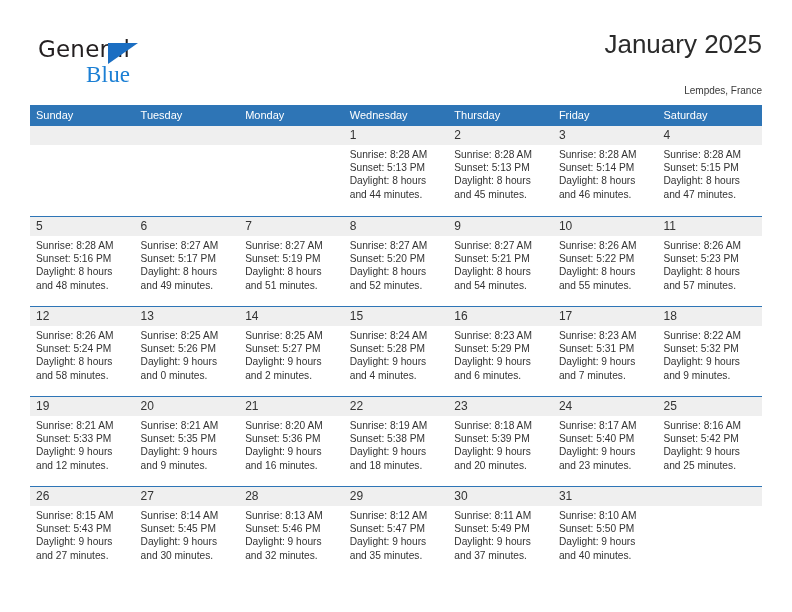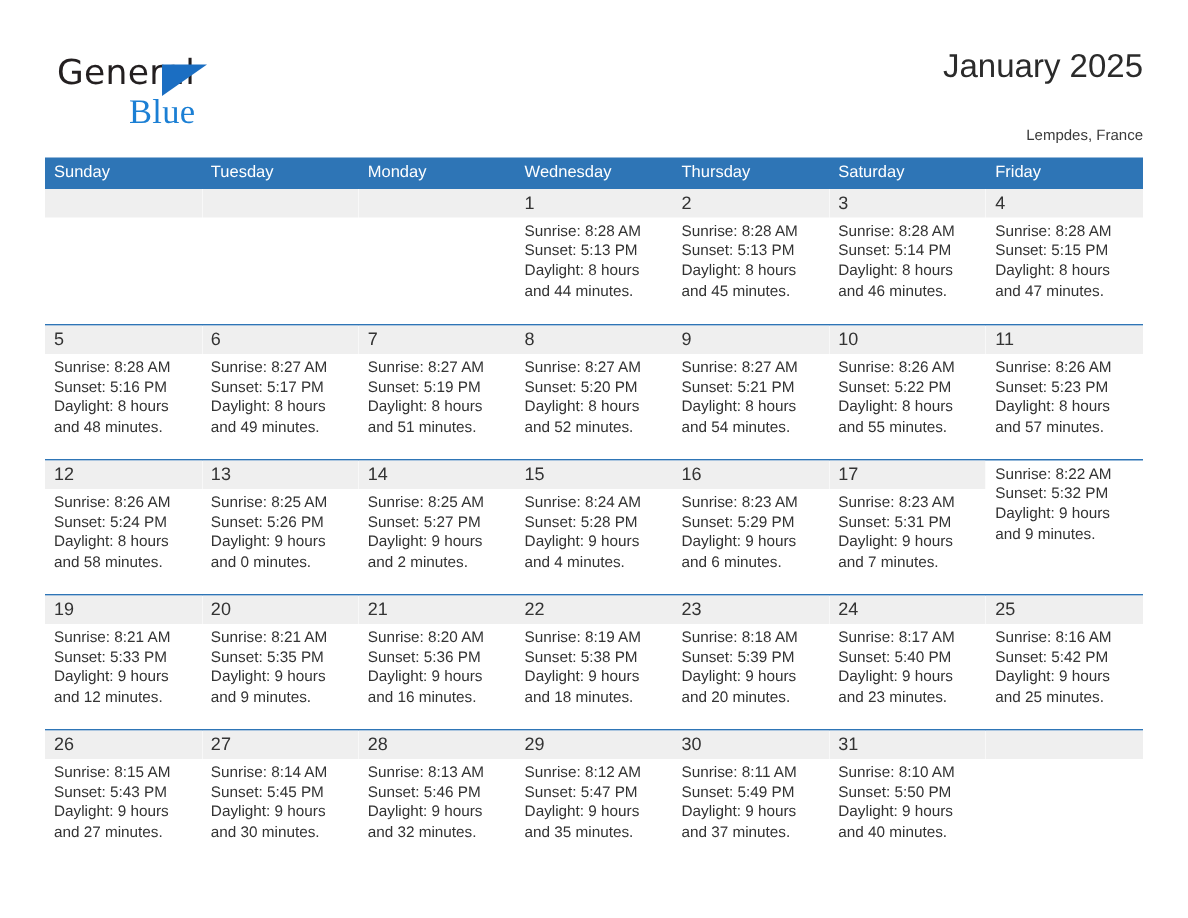--- a/index.html
+++ b/index.html
@@ -63,21 +63,21 @@
     color: #1b7fd4;
     font-family: Liberation Serif, serif;
   }
   .title-block {
     position: absolute;
     right: 0;
     top: 0;
     text-align: right;
   }
   .cal-title {
-    font-size: 22px;
+    font-size: 26px;
     color: #2b2b2b;
     font-weight: normal;
     line-height: 32px;
     white-space: nowrap;
   }
   .cal-subtitle {
     font-size: 10px;
     color: #3a3a3a;
     line-height: 22px;
     margin-top: 20px;
@@ -161,22 +161,22 @@
     </div>
   </div>
 
   <div class="calendar">
     <div class="weekday-row">
       <div class="weekday">Sunday</div>
       <div class="weekday">Tuesday</div>
       <div class="weekday">Monday</div>
       <div class="weekday">Wednesday</div>
       <div class="weekday">Thursday</div>
+      <div class="weekday">Friday</div>
       <div class="weekday">Saturday</div>
-      <div class="weekday">Friday</div>
     </div>
 
     <div id="weeks-container">
         <div class="week-row first">
           <div class="day-cell empty">
             <div class="day-num-strip">
               <div class="day-num"></div>
             </div>
           </div>
           <div class="day-cell empty">
@@ -374,20 +374,23 @@
               <div class="day-num">17</div>
             </div>
             <div class="day-body">
               <div class="day-line">Sunrise: 8:23 AM</div>
               <div class="day-line">Sunset: 5:31 PM</div>
               <div class="day-line">Daylight: 9 hours</div>
               <div class="day-line">and 7 minutes.</div>
             </div>
           </div>
           <div class="day-cell">
+            <div class="day-num-strip">
+              <div class="day-num">18</div>
+            </div>
             <div class="day-body">
               <div class="day-line">Sunrise: 8:22 AM</div>
               <div class="day-line">Sunset: 5:32 PM</div>
               <div class="day-line">Daylight: 9 hours</div>
               <div class="day-line">and 9 minutes.</div>
             </div>
           </div>
         </div>
         <div class="week-row">
           <div class="day-cell">

